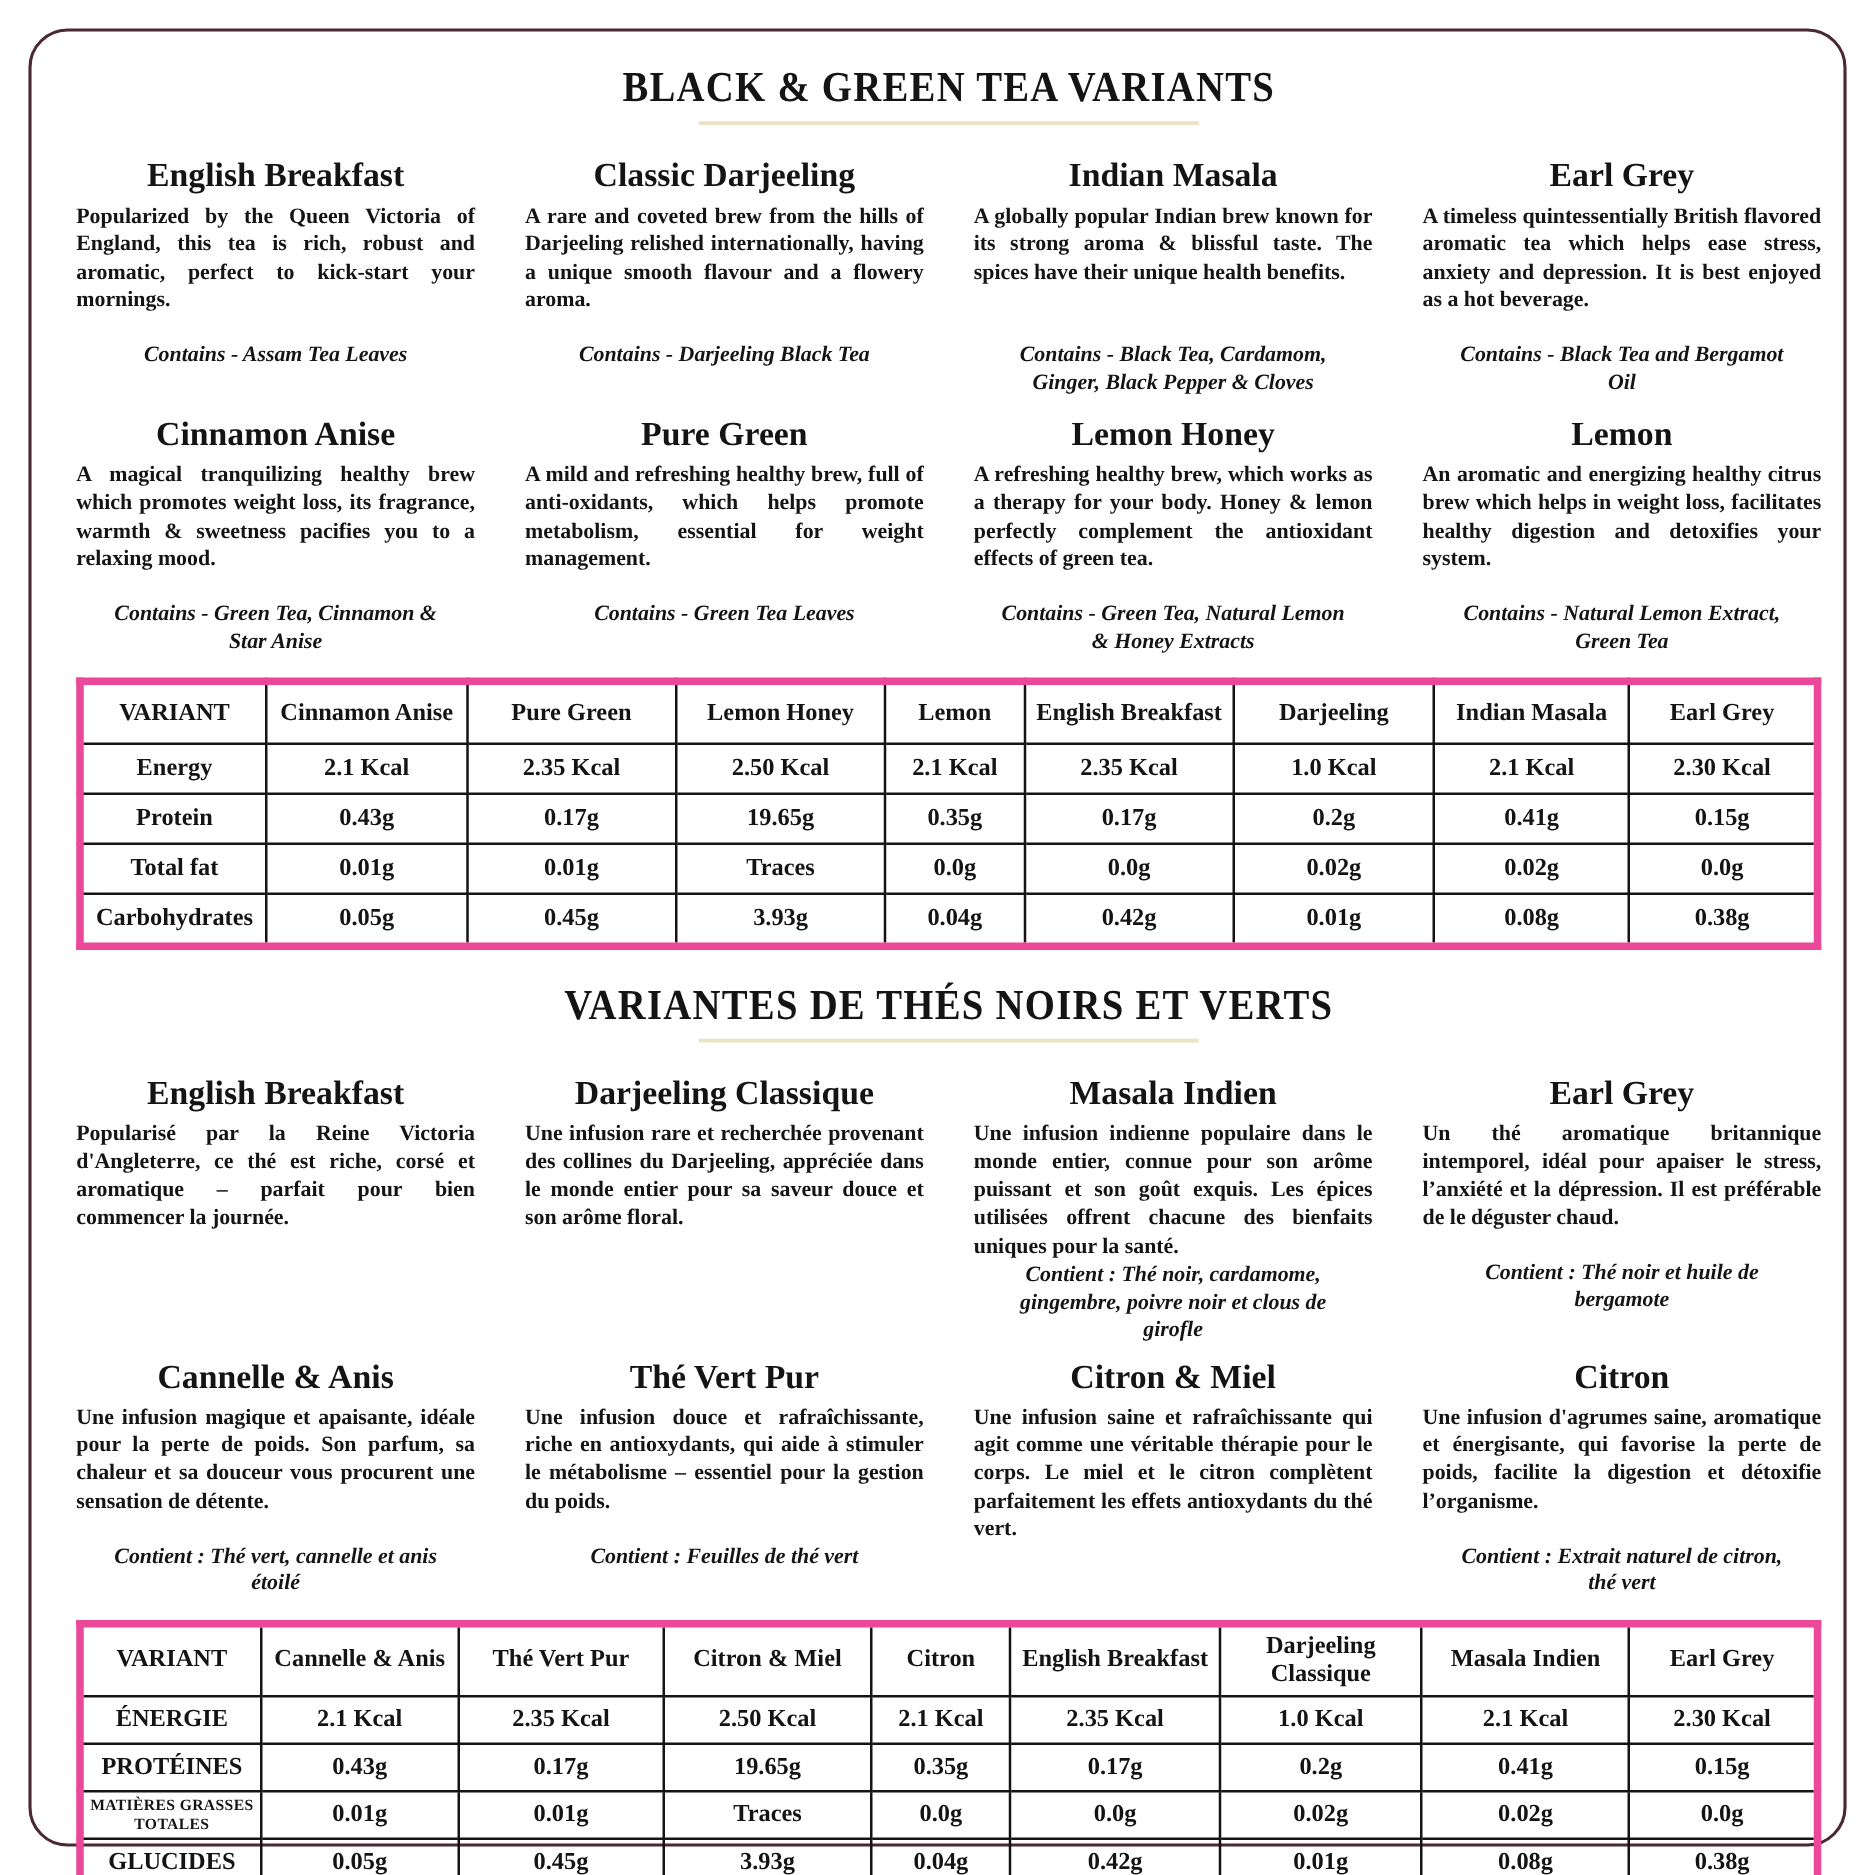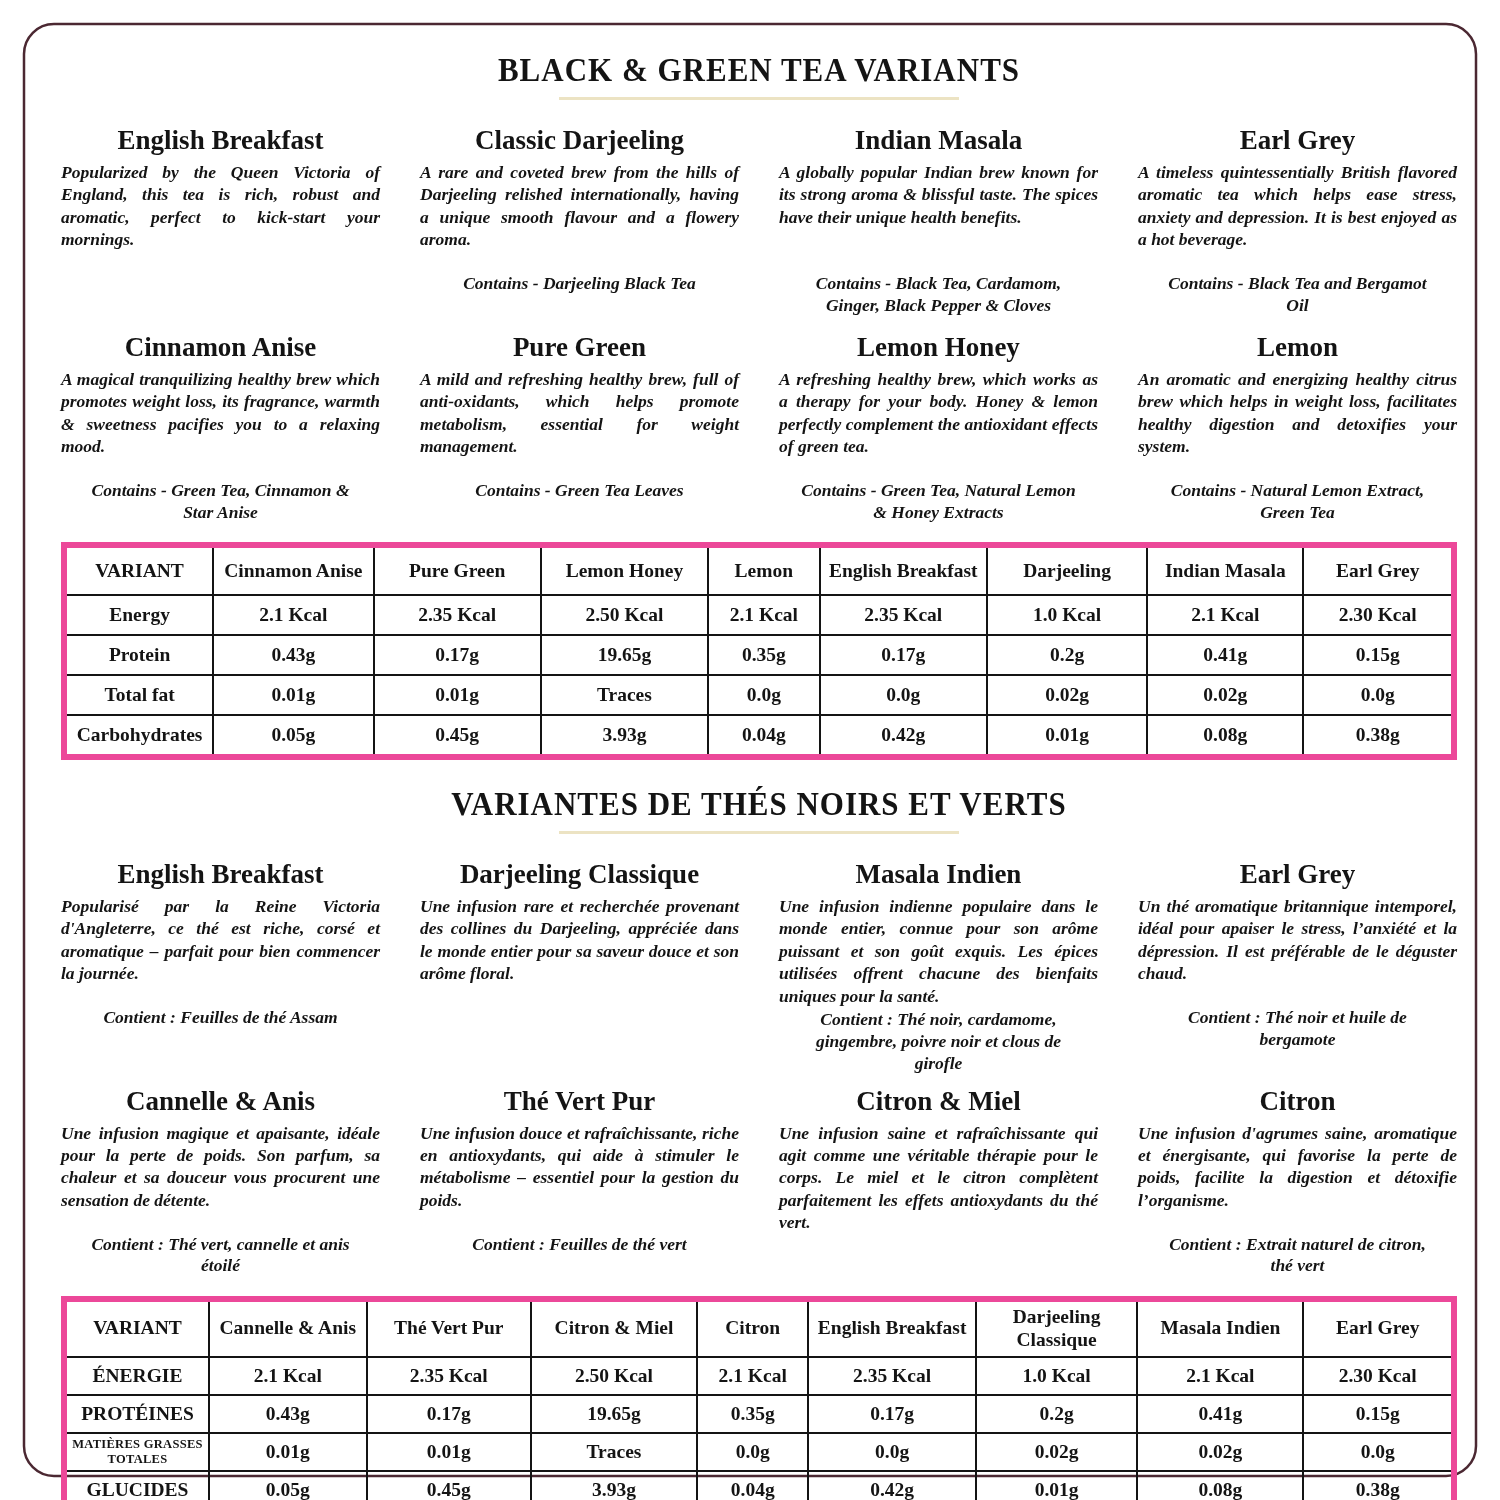--- a/index.html
+++ b/index.html
@@ -17,21 +17,21 @@
   .sec-title {
     font-size: 31px; font-weight: bold; text-align: center;
     margin: 16px 0 0; letter-spacing: 1px;
     transform: scaleY(1.1); transform-origin: center;
   }
   .title-rule { width: 400px; height: 3px; margin: 9px auto 14px; }
 
   .tea-grid { display: grid; grid-template-columns: repeat(4, 1fr); column-gap: 40px; }
   .tea h2 { font-size: 27px; font-weight: bold; text-align: center; margin: 11px 0 5px; }
   .tea .desc {
-    font-style: italic; font-weight: bold; font-size: 17.5px;
+    font-weight: bold; font-size: 17.5px;
     line-height: 1.28; text-align: justify; margin: 0; min-height: 110px;
   }
   .tea .contains {
     font-style: italic; font-weight: bold; font-size: 17.5px;
     line-height: 1.25; text-align: center; margin: 2px auto 0;
     min-height: 48px; max-width: 88%;
   }
 
   table.nutrition {
     width: 100%; border-collapse: collapse; table-layout: fixed;
@@ -60,20 +60,21 @@
 
   <div class="content">
 
     <section class="lang-section sec-en">
       <h1 class="sec-title">BLACK &amp; GREEN TEA VARIANTS</h1>
       <div class="title-rule" style="background: rgb(236, 227, 195);"></div>
       <div class="tea-grid">
           <div class="tea">
             <h2>English Breakfast</h2>
             <p class="desc">Popularized by the Queen Victoria of England, this tea is rich, robust and aromatic, perfect to kick-start your mornings.</p>
+            <p class="contains">Contains - Assam Tea Leaves</p>
           </div>
           <div class="tea">
             <h2>Classic Darjeeling</h2>
             <p class="desc">A rare and coveted brew from the hills of Darjeeling relished internationally, having a unique smooth flavour and a flowery aroma.</p>
             <p class="contains">Contains - Darjeeling Black Tea</p>
           </div>
           <div class="tea">
             <h2>Indian Masala</h2>
             <p class="desc">A globally popular Indian brew known for its strong aroma &amp; blissful taste. The spices have their unique health benefits.</p>
             <p class="contains">Contains - Black Tea, Cardamom, Ginger, Black Pepper &amp; Cloves</p>
@@ -178,21 +179,20 @@
         </table>
     </section>
 
     <section class="lang-section sec-fr">
       <h1 class="sec-title">VARIANTES DE THÉS NOIRS ET VERTS</h1>
       <div class="title-rule" style="background: rgb(236, 227, 195);"></div>
       <div class="tea-grid">
           <div class="tea">
             <h2>English Breakfast</h2>
             <p class="desc">Popularisé par la Reine Victoria d'Angleterre, ce thé est riche, corsé et aromatique – parfait pour bien commencer la journée.</p>
-            <p class="contains">Contient : Feuilles de thé Assam</p>
           </div>
           <div class="tea">
             <h2>Darjeeling Classique</h2>
             <p class="desc">Une infusion rare et recherchée provenant des collines du Darjeeling, appréciée dans le monde entier pour sa saveur douce et son arôme floral.</p>
           </div>
           <div class="tea">
             <h2>Masala Indien</h2>
             <p class="desc">Une infusion indienne populaire dans le monde entier, connue pour son arôme puissant et son goût exquis. Les épices utilisées offrent chacune des bienfaits uniques pour la santé.</p>
             <p class="contains">Contient : Thé noir, cardamome, gingembre, poivre noir et clous de girofle</p>
           </div>

